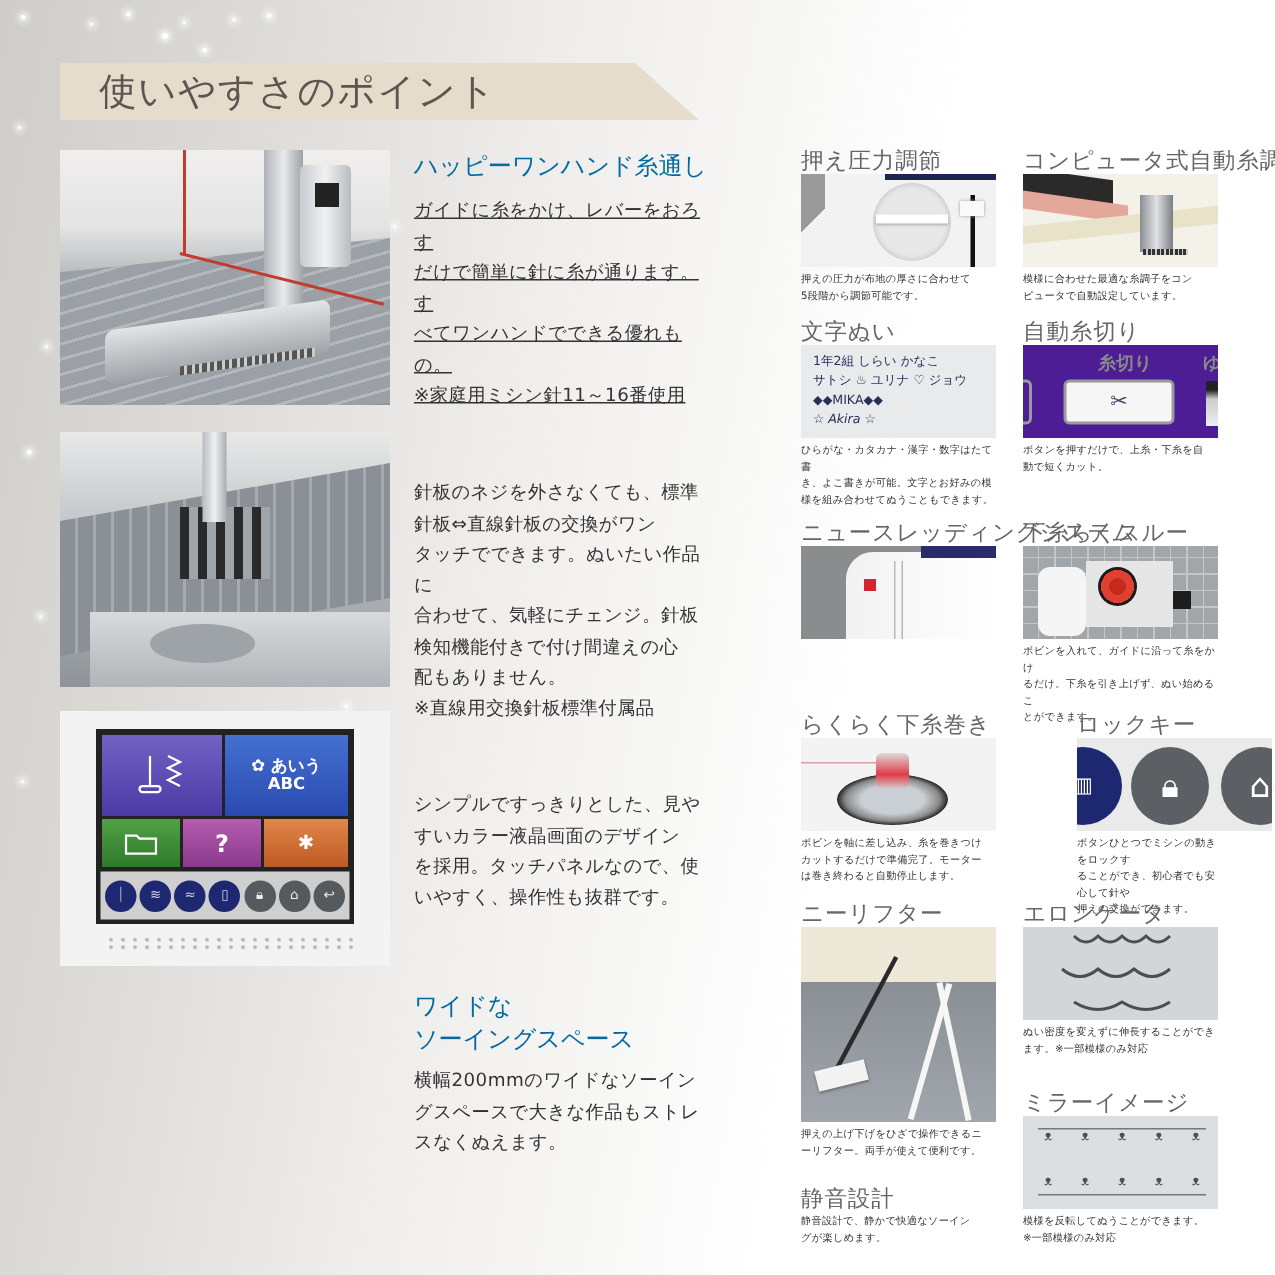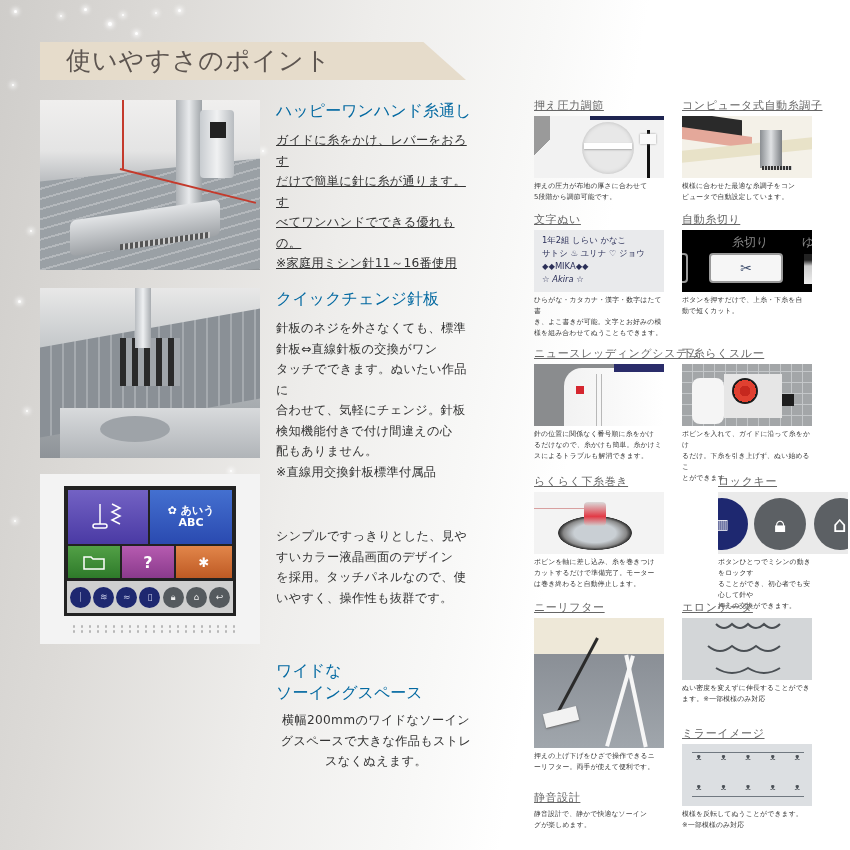--- a/index.html
+++ b/index.html
@@ -24,21 +24,21 @@
   }
 
   
   .feature { position: absolute; left: 40px; width: 480px; }
   .feature .photo { position: absolute; left: 0; top: 0; width: 220px; overflow: hidden; }
   .feature .f-title { position: absolute; left: 236px; font-size: 16px; color: #0369a1; line-height: 22px; white-space: pre-line; }
   .feature .f-body { position: absolute; left: 236px; width: 200px; font-size: 12.2px; line-height: 20.5px; color: #333; white-space: pre-line; letter-spacing: 0.3px; }
 
   
   .cell { position: absolute; width: 130px; }
-  .cell .c-title { font-size: 11px; color: #666; letter-spacing: 0.6px; height: 16px; white-space: nowrap; text-decoration: underline; }
+  .cell .c-title { font-size: 15px; color: #666; letter-spacing: 0.6px; height: 16px; white-space: nowrap; }
   .cell .c-img { width: 130px; height: 62px; overflow: hidden; position: relative; margin-top: 2px; }
   .cell .c-body { font-size: 6.8px; line-height: 11px; color: #333; margin-top: 3px; white-space: pre-line; letter-spacing: 0.2px; }
 
   
   .p1 { background: linear-gradient(180deg, #f0efee 0%, #e4e4e4 30%, #aaaeb2 55%, #8e9397 100%); height: 170px; }
   .p1 .plate { position: absolute; left: -10px; top: 70px; width: 240px; height: 110px; background: repeating-linear-gradient(170deg, #9aa0a5 0 8px, #b4b8bc 8px 10px); transform: skewY(-6deg); }
   .p1 .shank { position: absolute; left: 136px; top: 0; width: 26px; height: 120px; background: linear-gradient(90deg, #aeb2b6, #e8eaec, #9ea3a7); }
   .p1 .clamp { position: absolute; left: 160px; top: 10px; width: 34px; height: 68px; background: linear-gradient(90deg, #c8ccd0, #f0f1f2, #b8bcc0); border-radius: 4px; }
   .p1 .clamp-dark { position: absolute; left: 170px; top: 22px; width: 16px; height: 16px; background: #222; }
   .p1 .foot { position: absolute; left: 30px; top: 110px; width: 150px; height: 36px; background: linear-gradient(180deg, #e2e4e6, #9ea2a6); border-radius: 6px; transform: skewY(-8deg); }
@@ -94,21 +94,21 @@
   .i-tension { background: #f4f1e8; }
   .i-tension .dark { position: absolute; left: 0; top: 0; width: 60px; height: 18px; background: #2a2a2a; transform: skewY(8deg); }
   .i-tension .pink { position: absolute; left: 0; top: 16px; width: 70px; height: 12px; background: #e4a89a; transform: skewY(8deg); }
   .i-tension .cream { position: absolute; left: 0; top: 28px; width: 130px; height: 12px; background: #e8e2c8; transform: skewY(-6deg); }
   .i-tension .foot { position: absolute; left: 78px; top: 14px; width: 22px; height: 38px; background: linear-gradient(90deg, #8a8e92, #e0e2e4, #7a7e82); }
   .i-tension .teeth { position: absolute; left: 80px; top: 50px; width: 30px; height: 4px; background: repeating-linear-gradient(90deg, #333 0 2px, #ccc 2px 3px); }
 
   .i-letters { background: #e9eaec; padding: 4px 8px; font-size: 8.4px; line-height: 13px; color: #2b2f58; font-family: "DejaVu Sans", sans-serif; }
   .i-letters div { white-space: nowrap; }
 
-  .i-cut { background: #000000; }
+  .i-cut { background: #4c1d95; font-weight: bold; }
   .i-cut .lbl { position: absolute; left: 50px; top: 4px; font-size: 12px; color: #888; }
   .i-cut .lbl2 { position: absolute; left: 120px; top: 4px; font-size: 12px; color: #888; }
   .i-cut .btn { position: absolute; left: 27px; top: 23px; width: 74px; height: 30px; border: 2px solid #9a9a9a; border-radius: 4px; background: #f6f6f6; display: flex; align-items: center; justify-content: center; font-size: 14px; color: #3a4a6a; }
   .i-cut .btn-l { position: absolute; left: -12px; top: 23px; width: 18px; height: 30px; border: 2px solid #9a9a9a; border-radius: 4px; }
   .i-cut .bar { position: absolute; left: 122px; top: 24px; width: 8px; height: 30px; background: linear-gradient(180deg, #222 0 20%, #ccc 40%, #eee 100%); }
 
   .i-threading { background: #8a8c8e; }
   .i-threading .body { position: absolute; left: 30px; top: 4px; width: 100px; height: 58px; background: linear-gradient(90deg, #f2f2f2, #ffffff); border-radius: 18px 0 0 0; }
   .i-threading .screen { position: absolute; left: 80px; top: 0; width: 50px; height: 8px; background: #2a2c6a; }
   .i-threading .logo { position: absolute; left: 42px; top: 22px; width: 8px; height: 8px; background: #d5262f; }
@@ -190,21 +190,20 @@
 </div>
 
 <div class="feature" style="top:288px;height:170px;">
   <div class="photo p2">
     <div class="plate"></div>
     <div class="base"></div>
     <div class="hole"></div>
     <div class="slots"></div>
     <div class="needle"></div>
   </div>
-  <div class="f-title" style="top:0;">クイックチェンジ針板</div>
   <div class="f-body" style="top:30px;">針板のネジを外さなくても、標準
 針板⇔直線針板の交換がワン
 タッチでできます。ぬいたい作品に
 合わせて、気軽にチェンジ。針板
 検知機能付きで付け間違えの心
 配もありません。
 ※直線用交換針板標準付属品</div>
 </div>
 
 <div class="feature" style="top:474px;height:170px;">
@@ -245,21 +244,21 @@
   </div>
   <div class="f-body" style="top:52px;">シンプルですっきりとした、見や
 すいカラー液晶画面のデザイン
 を採用。タッチパネルなので、使
 いやすく、操作性も抜群です。</div>
 </div>
 
 <div class="feature" style="top:660px;height:170px;">
   <div class="f-title" style="top:0;">ワイドな
 ソーイングスペース</div>
-  <div class="f-body" style="top:50px;text-align:center;">横幅200mmのワイドなソーイン
+  <div class="f-body" style="top:50px;">横幅200mmのワイドなソーイン
 グスペースで大きな作品もストレ
 スなくぬえます。</div>
 </div>
 
 <div class="cell" style="left:534px;top:98px;">
   <div class="c-title">押え圧力調節</div>
   <div class="c-img i-pressure">
     <div class="side"></div>
       <div class="top"></div>
       <div class="dial"></div>
@@ -313,23 +312,20 @@
 </div>
 
 <div class="cell" style="left:534px;top:346px;">
   <div class="c-title">ニュースレッディングシステム</div>
   <div class="c-img i-threading">
     <div class="body"></div>
       <div class="screen"></div>
       <div class="logo"></div>
       <div class="groove"></div>
   </div>
-  <div class="c-body">針の位置に関係なく番号順に糸をかけ
-るだけなので、糸かけも簡単。糸かけミ
-スによるトラブルも解消できます。</div>
 </div>
 
 <div class="cell" style="left:682px;top:346px;">
   <div class="c-title">下糸らくスルー</div>
   <div class="c-img i-bobbin">
     <div class="grid"></div>
       <div class="cover"></div>
       <div class="case"></div>
       <div class="spool"></div>
       <div class="sq"></div>

